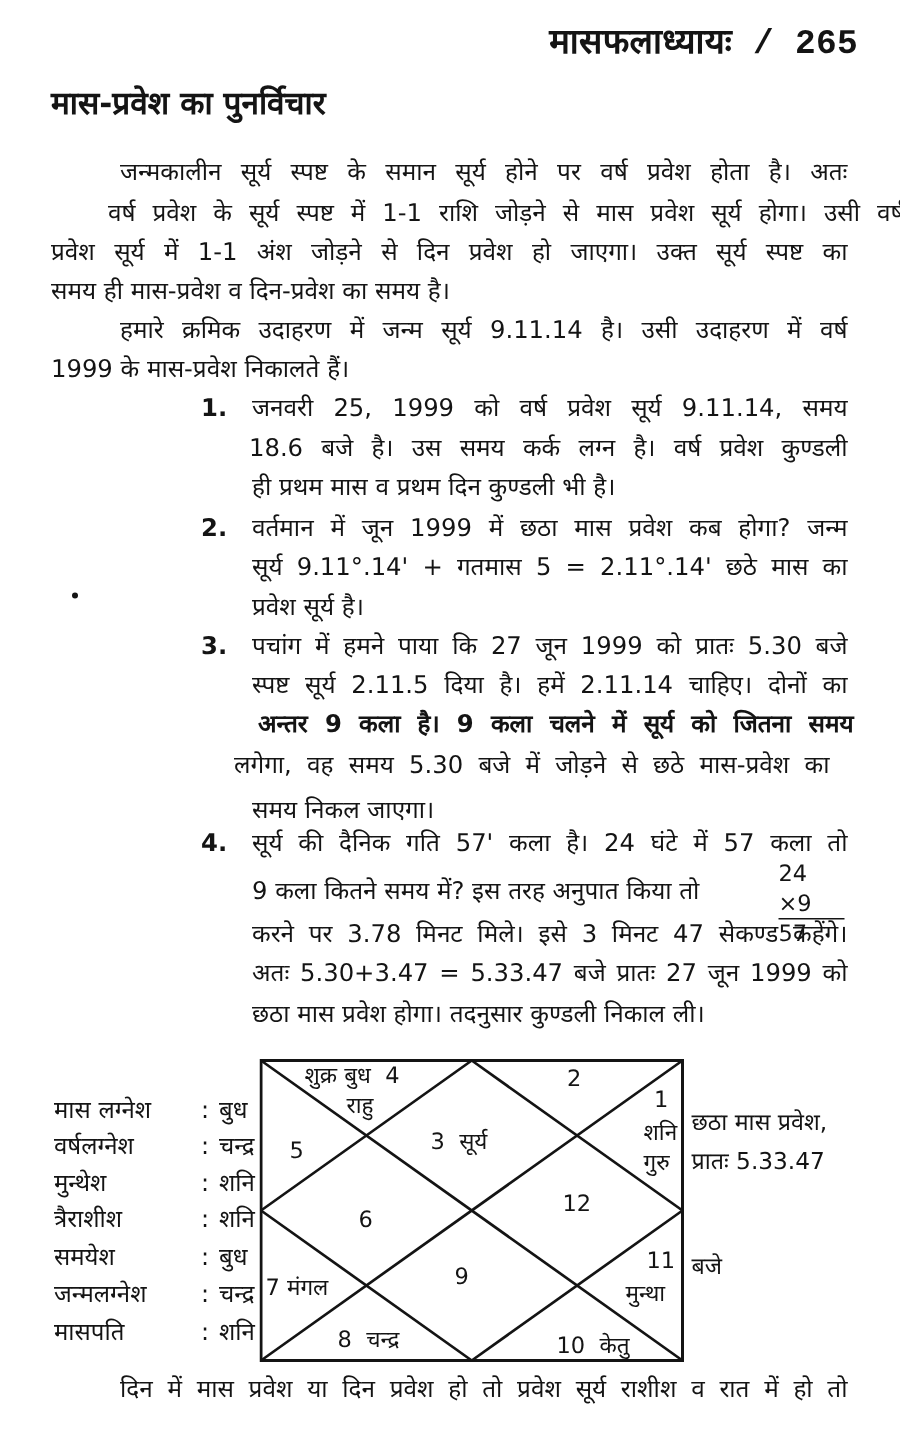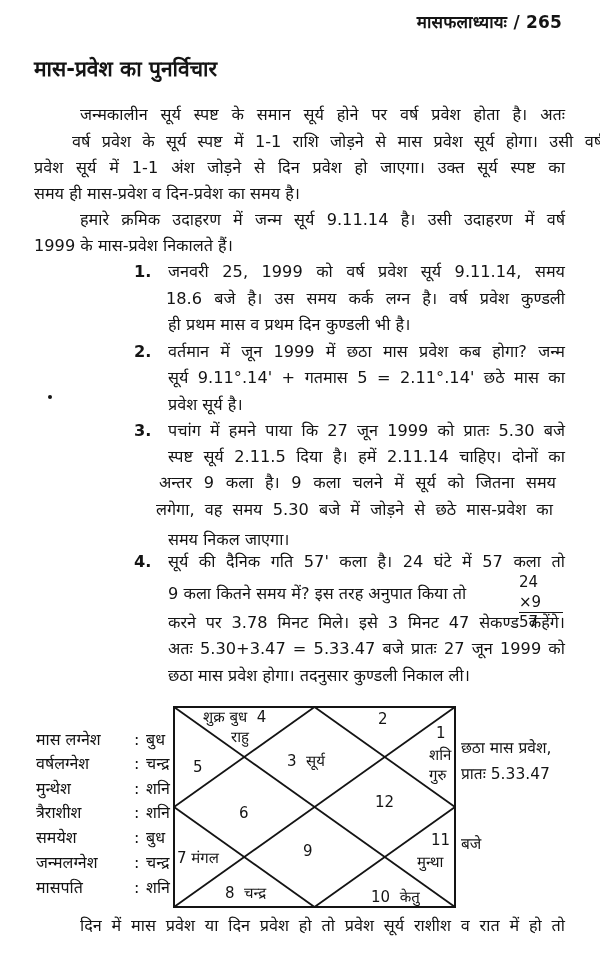--- a/index.html
+++ b/index.html
@@ -2,22 +2,22 @@
 <html><head>
   <meta charset="utf-8">
   <style>
     html, body { margin: 0; padding: 0; background: #ffffff; }
     body {
       width: 600px; height: 957px; position: relative; overflow: hidden;
       font-family: "DejaVu Sans", "Liberation Sans", sans-serif;
       color: #141414;
     }
     .running-head {
-      position: absolute; right: 38px; top: 10px;
-      font-size: 17px; font-weight: bold; letter-spacing: 0.2px;
+      position: absolute; right: 28px; top: 10px;
+      font-size: 23px; font-weight: bold; letter-spacing: 0.2px; font-family: Liberation Mono, monospace;
     }
     .section-title {
       position: absolute; left: 34px; top: 54px;
       font-size: 21px; font-weight: bold;
     }
     .line {
       position: absolute; white-space: nowrap;
       font-size: 16.2px; line-height: 24px;
     }
     .just { text-align: justify; text-align-last: justify; }
@@ -77,21 +77,21 @@
     <div class="line just" style="left:168px; top:366px; width:397px;">सूर्य 9.11°.14' + गतमास  5 = 2.11°.14' छठे मास का</div>
     <div class="line" style="left:168px; top:393px;">प्रवेश सूर्य है।</div>
   </div>
 
   <div class="stray-dot"></div>
 
   <div>
     <div class="item-num" style="left:134px; top:419px;">3.</div>
     <div class="line just" style="left:168px; top:419px; width:397px;">पचांग में हमने पाया कि 27 जून 1999 को प्रातः 5.30 बजे</div>
     <div class="line just" style="left:168px; top:445px; width:397px;">स्पष्ट सूर्य 2.11.5 दिया है। हमें 2.11.14 चाहिए। दोनों का</div>
-    <div class="line just" style="left:159px; top:471px; width:397px;">अन्तर 9 कला है। 9 कला चलने में सूर्य को जितना समय</div>
+    <div class="line just" style="left:172px; top:471px; width:397px;font-weight:bold;">अन्तर 9 कला है। 9 कला चलने में सूर्य को जितना समय</div>
     <div class="line just" style="left:156px; top:498px; width:397px;">लगेगा, वह समय 5.30 बजे में जोड़ने से छठे मास-प्रवेश का</div>
     <div class="line" style="left:168px; top:528px;text-align:right;">समय निकल जाएगा।</div>
   </div>
 
   <div>
     <div class="item-num" style="left:134px; top:550px;">4.</div>
     <div class="line just" style="left:168px; top:550px; width:397px;">सूर्य की दैनिक गति 57' कला है। 24 घंटे में 57 कला तो</div>
     <div class="line" style="left:168px; top:582px;">9 कला कितने समय में? इस तरह अनुपात किया तो</div>
     <div class="frac" style="left:519px; top:572px;">
       <span class="num">24 ×9</span>

